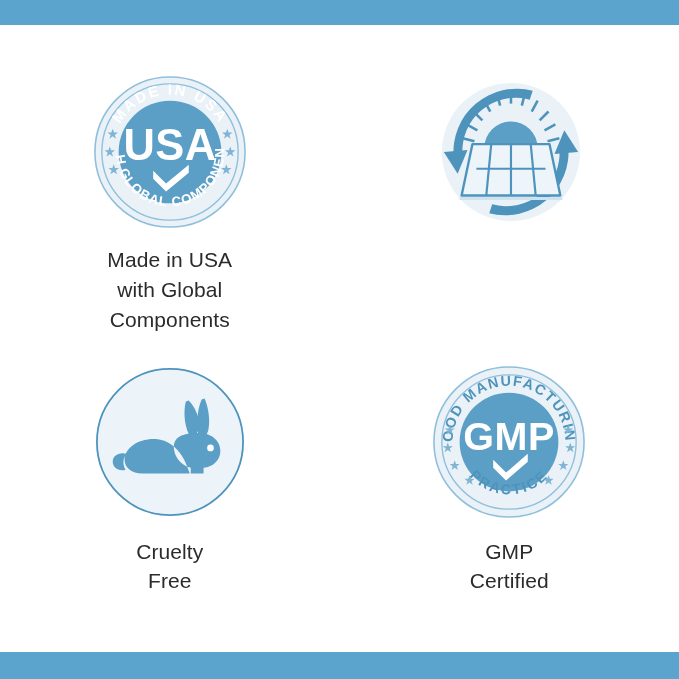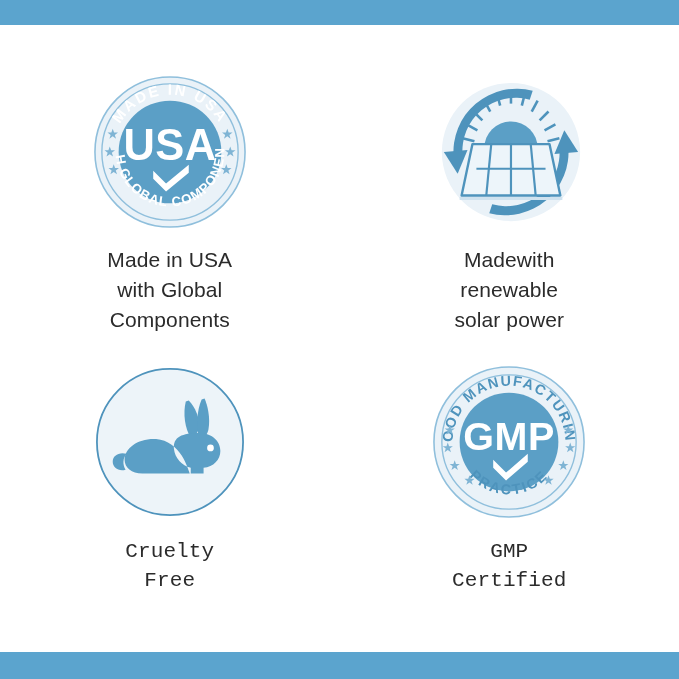--- a/index.html
+++ b/index.html
@@ -70,21 +70,21 @@
     margin-top: 14px;
     text-align: center;
     color: #2b2b2b;
     font-family: "Liberation Sans", sans-serif;
     font-weight: 300;
     font-size: 21px;
     line-height: 1.42;
     letter-spacing: 0.1px;
     white-space: pre-line;
   }
-  .caption-r2 { margin-top: 16px; font-family: Liberation Mono, monospace; }
+  .caption-r2 { margin-top: 16px; }
 </style>
 </head>
 <body>
 
 <div class="page">
 
   <div class="band band-top"></div>
 
   <div class="grid">
 
@@ -165,23 +165,20 @@
           </g>
           <g stroke="#4E93BC" stroke-width="2.2">
             <line x1="62" y1="72" x2="57" y2="124"></line>
             <line x1="82" y1="72" x2="82" y2="124"></line>
             <line x1="102" y1="72" x2="107" y2="124"></line>
             <line x1="47" y1="97" x2="117" y2="97"></line>
           </g>
           <line x1="30" y1="127" x2="134" y2="127" stroke="#CFE2EF" stroke-width="3"></line>
         </svg>
       </div>
-      <div class="caption">Madewith
-renewable
-solar power</div>
     </div>
 
     <div class="cell cell-r2">
       <div class="badge">
         <svg viewBox="0 0 160 160" xmlns="http://www.w3.org/2000/svg">
           <circle cx="80" cy="80" r="74" fill="#EDF4F9"></circle>
           <circle cx="80" cy="80" r="74" fill="none" stroke="#4E93BC" stroke-width="1.8"></circle>
           <g fill="#5B9FC6">
             <path d="M 96 39 C 93 51 95 66 101 76 C 105 74 108 71 109 67 C 111 56 105 44 99 38 Z"></path>
             <path d="M 112 37 C 107 49 106 65 110 78 C 115 76 118 72 119 67 C 121 55 118 43 115 36 Z"></path>

